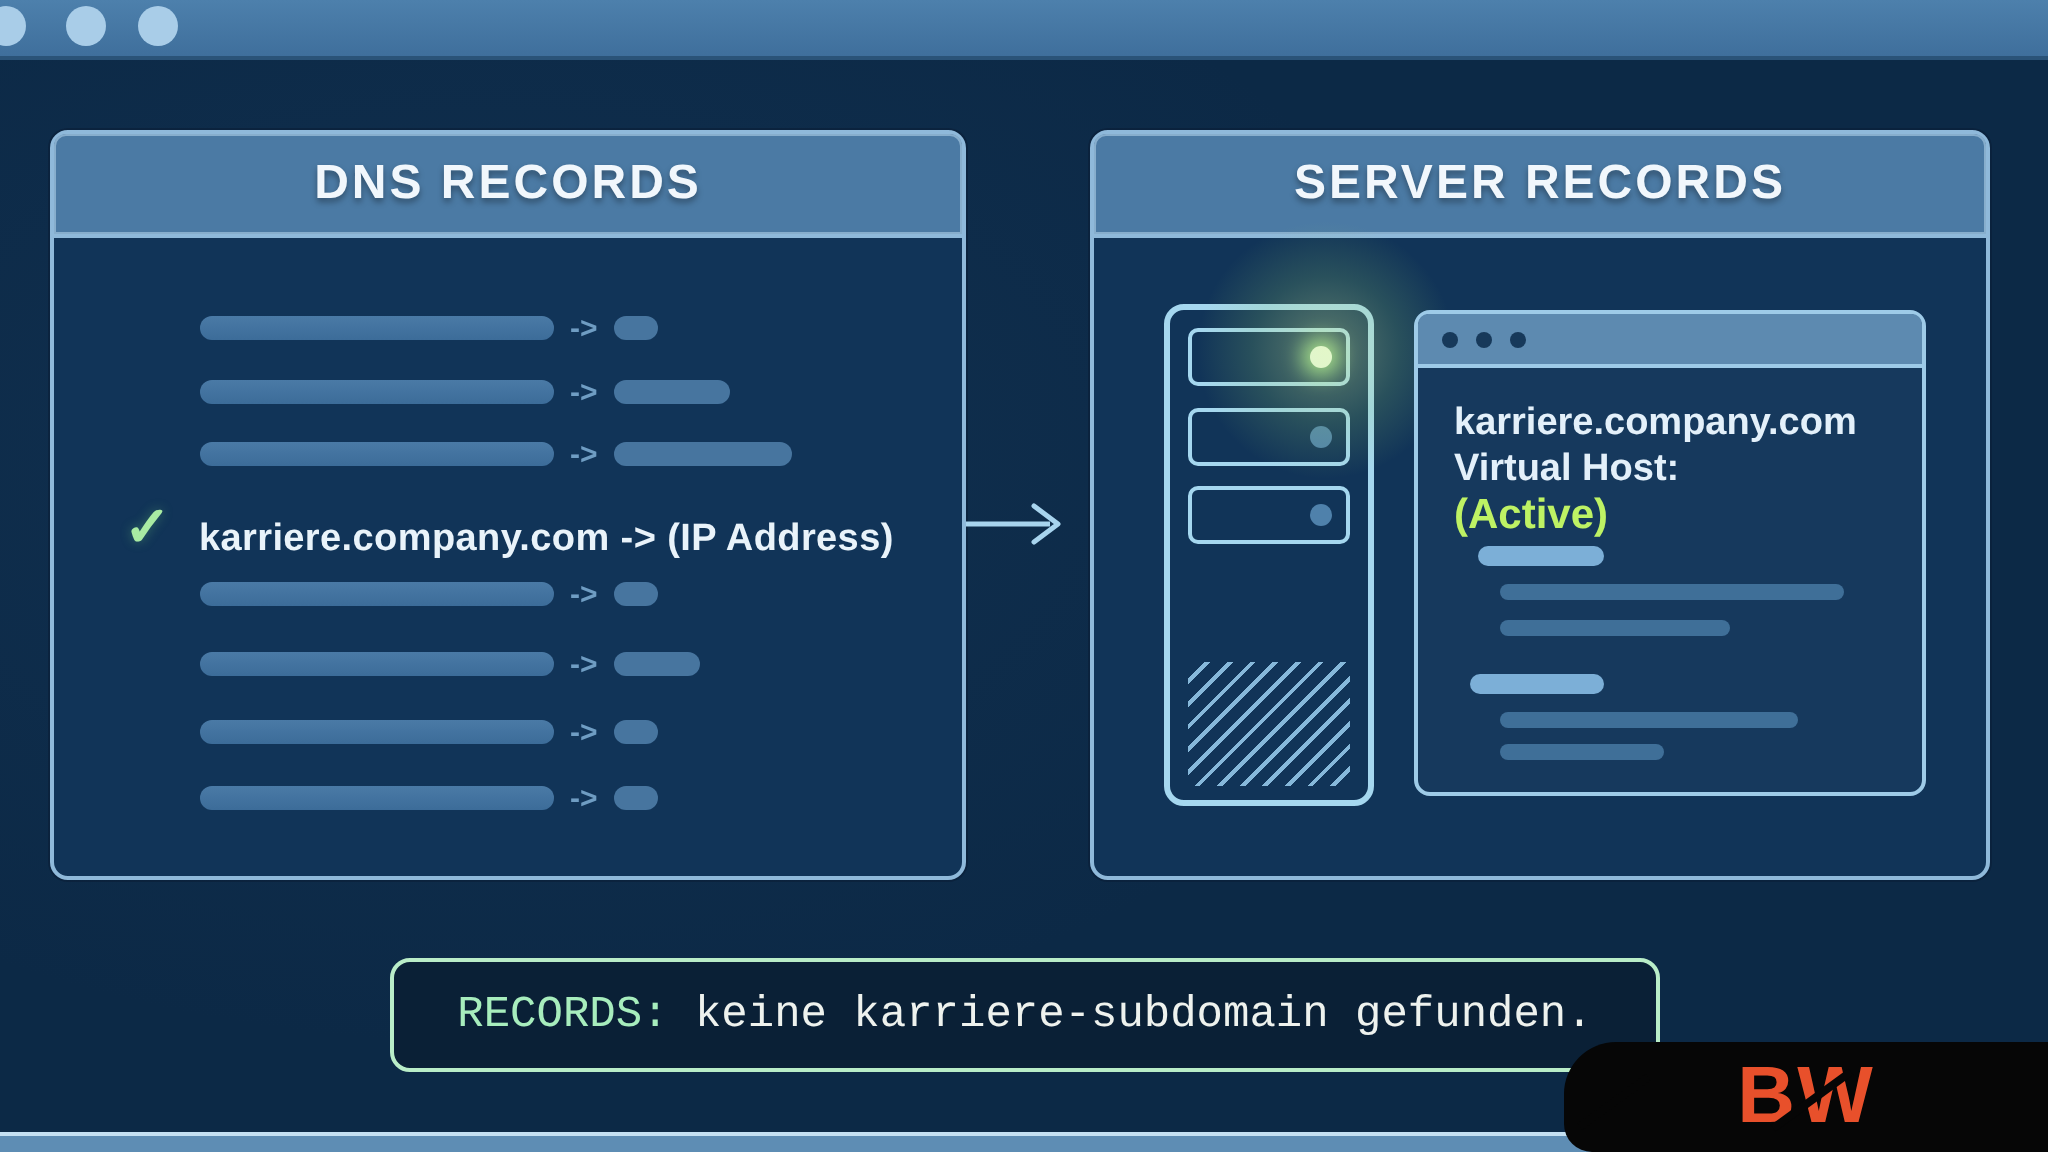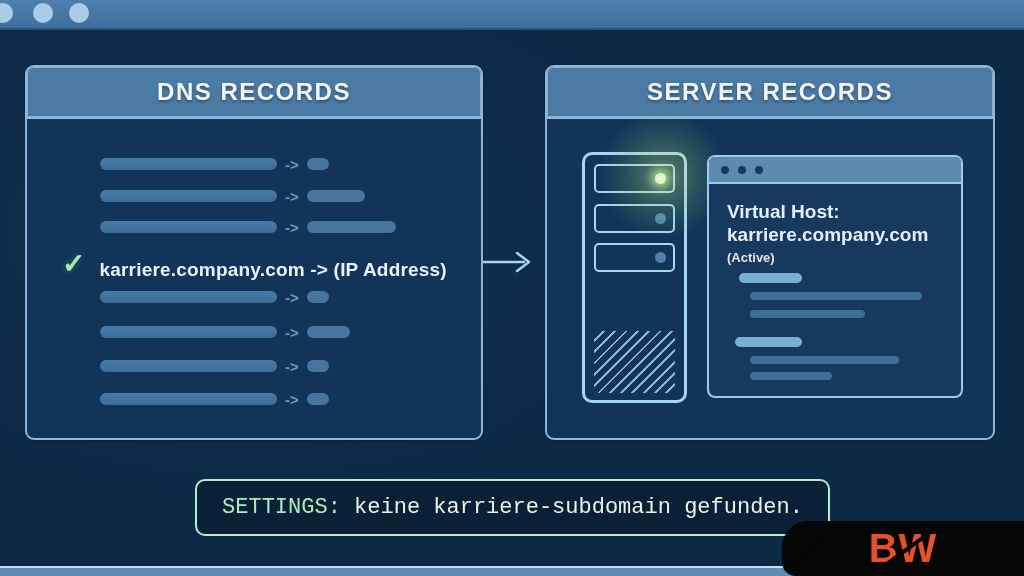--- a/index.html
+++ b/index.html
@@ -59,21 +59,21 @@
     background:radial-gradient(circle,rgba(215,240,150,.38) 0%,rgba(150,210,110,.18) 40%,transparent 70%);}
 
   
   .browser{position:absolute;left:707px;top:155px;width:256px;height:243px;box-sizing:border-box;
     border:2px solid #9ecbe8;border-radius:8px;background:#16395d;}
   .browser-titlebar{height:25px;background:#5d8ab0;border-radius:5px 5px 0 0;
     border-bottom:2px solid #9ecbe8;display:flex;align-items:center;padding-left:12px;gap:9px;}
   .bdot{width:8px;height:8px;border-radius:50%;background:#17395a;}
   .browser-content{position:absolute;left:0;top:27px;right:0;bottom:0;padding:16px 0 0 18px;}
   .vhost-line{color:#e3f0fa;font-size:19px;font-weight:600;line-height:23px;}
-  .vhost-status{color:#e5e5e5;font-size:13px;font-weight:600;line-height:23px;}
+  .vhost-status{color:#bef264;font-size:21px;font-weight:600;line-height:23px;}
   .bpill{position:absolute;border-radius:5px;}
   .bpill.bright{background:#7cafd7;}
   .bpill.dim{background:#3f6f98;}
 
   
   .resolved{position:absolute;left:195px;top:479px;width:635px;height:57px;box-sizing:border-box;
     background:#0a2036;border:2px solid #b9edc8;border-radius:10px;
     display:flex;align-items:center;justify-content:center;white-space:pre;
     font-family:"Liberation Mono","DejaVu Sans Mono",monospace;font-size:22px;color:#eef2ee;}
   .res-prefix{color:#a7edbd;}
@@ -170,33 +170,33 @@
   </div>
   <div class="glow"></div>
 
   <div class="browser">
     <div class="browser-titlebar">
       <span class="bdot"></span>
       <span class="bdot"></span>
       <span class="bdot"></span>
     </div>
     <div class="browser-content">
+      <div class="vhost-line">karriere.company.com</div>
       <div class="vhost-line">Virtual Host:</div>
-      <div class="vhost-line">karriere.company.com</div>
       <div class="vhost-status">(Active)</div>
     </div>
   <div class="bpill bright" style="left: 30px; top: 116px; width: 63px; height: 10px;"></div>
       <div class="bpill dim" style="left: 41px; top: 135px; width: 172px; height: 8px;"></div>
       <div class="bpill dim" style="left: 41px; top: 153px; width: 115px; height: 8px;"></div>
       <div class="bpill bright" style="left: 26px; top: 180px; width: 67px; height: 10px;"></div>
       <div class="bpill dim" style="left: 41px; top: 199px; width: 149px; height: 8px;"></div>
       <div class="bpill dim" style="left: 41px; top: 215px; width: 82px; height: 8px;"></div>
     </div>
 
-  <div class="resolved"><span class="res-prefix">SETTINGS:</span><span> keine karriere-subdomain gefunden.</span></div>
+  <div class="resolved"><span class="res-prefix">RECORDS:</span><span> keine karriere-subdomain gefunden.</span></div>
 
   <div class="bottombar"></div>
 
   <div class="logo">
     <span style="color: rgb(232, 80, 43);">B</span>
       <span style="color: rgb(232, 80, 43);">W</span>
       <div class="slash sb"></div>
     <div class="slash sw"></div>
   </div>
 

